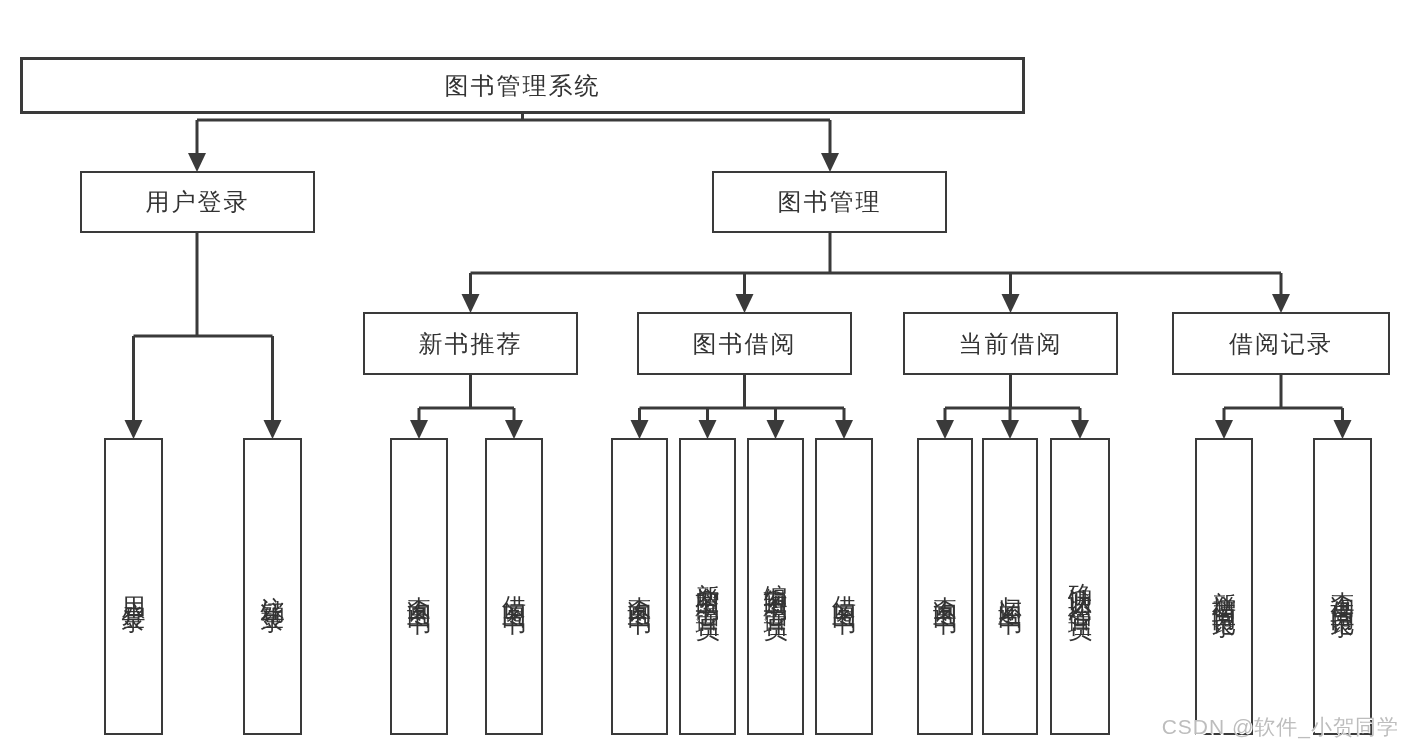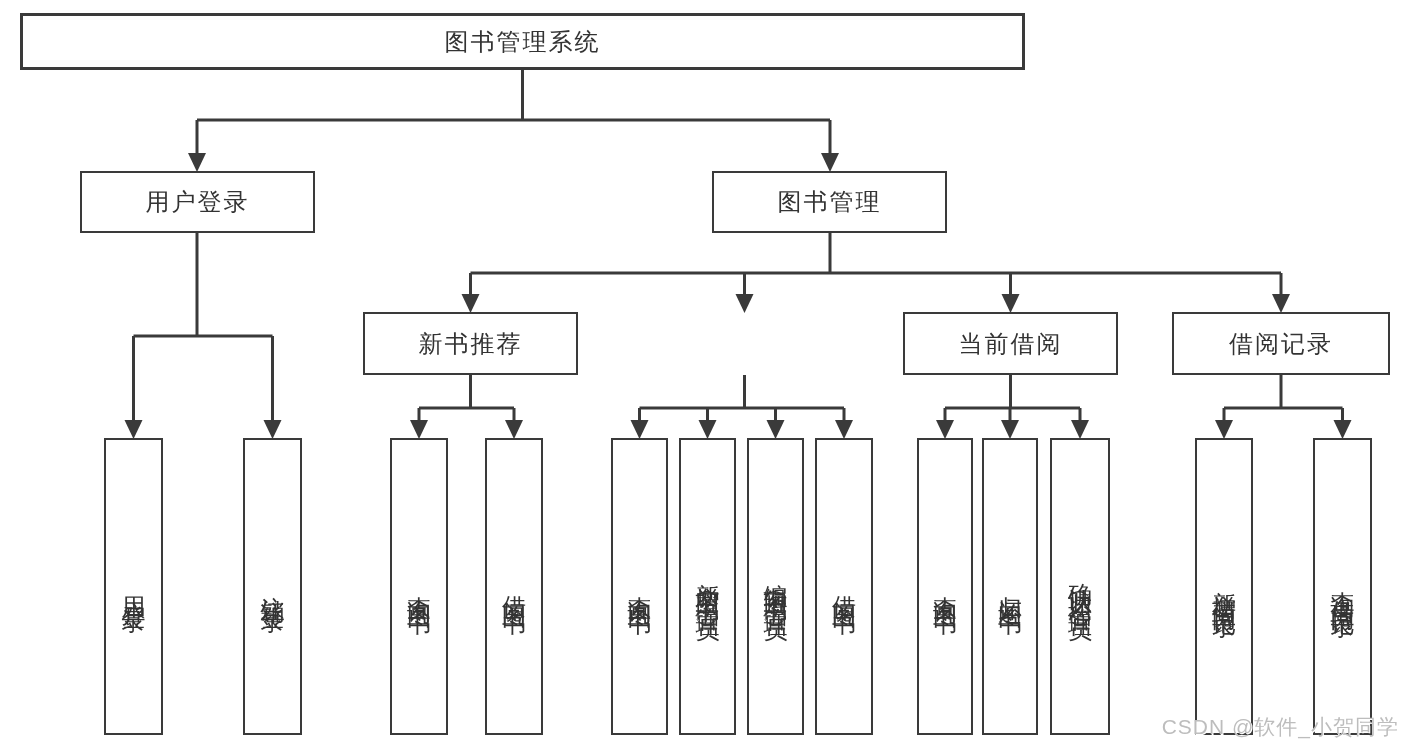--- a/index.html
+++ b/index.html
@@ -10,21 +10,21 @@
   .lines{position:absolute;left:0;top:0;z-index:0;}
   .ln{stroke:var(--c-line,#3a3a3a);stroke-width:3;fill:none;}
   .ah{fill:var(--c-line,#3a3a3a);stroke:none;}
   .box{
     position:absolute;box-sizing:border-box;background:#fff;
     border:2px solid var(--c-line,#3a3a3a);
     display:flex;align-items:center;justify-content:center;
     color:var(--c-text,#333333);z-index:1;
   }
   .hbox{font-size:24px;letter-spacing:2px;white-space:nowrap;}
-  .root{border-width:3px;}
+  .root{border-width:3px;margin-top:44px;}
   .vbox{
     writing-mode:vertical-rl;text-orientation:mixed;
     font-size:24px;letter-spacing:5px;line-height:1;
   }
   .watermark{
     position:absolute;right:6px;bottom:6px;z-index:5;
     font-size:21px;letter-spacing:1px;white-space:nowrap;
     color:var(--c-watermark,#bdbdbd);
     text-shadow:1px 1px 0 #ffffff;
   }
@@ -68,20 +68,21 @@
       <polygon class="ah" points="1333.5,420 1351.5,420 1342.5,439"></polygon>
     </g>
   </svg>
 
   <div class="box hbox root" style="left:20px;top:13px;width:1005px;height:57px">图书管理系统</div>
 
   <div class="box hbox" style="left:80px;top:171px;width:235px;height:62px">用户登录</div>
   <div class="box hbox" style="left:363px;top:312px;width:215px;height:63px">新书推荐</div>
 
   <div class="box hbox" style="left:712px;top:171px;width:235px;height:62px">图书管理</div>
+  <div class="box hbox" style="left:637px;top:312px;width:215px;height:63px">图书借阅</div>
   <div class="box hbox" style="left:1172px;top:312px;width:218px;height:63px">借阅记录</div>
   <div class="box hbox" style="left:903px;top:312px;width:215px;height:63px">当前借阅</div>
 
   <div class="box vbox" style="left:104px;top:438px;width:59px;height:297px">用户登录</div>
   <div class="box vbox" style="left:243px;top:438px;width:59px;height:297px">注销登录</div>
 
   <div class="box vbox" style="left:390px;top:438px;width:58px;height:297px">查询图书</div>
   <div class="box vbox" style="left:485px;top:438px;width:58px;height:297px">借阅图书</div>
 
   <div class="box vbox" style="left:611px;top:438px;width:57px;height:297px">查询图书</div>

